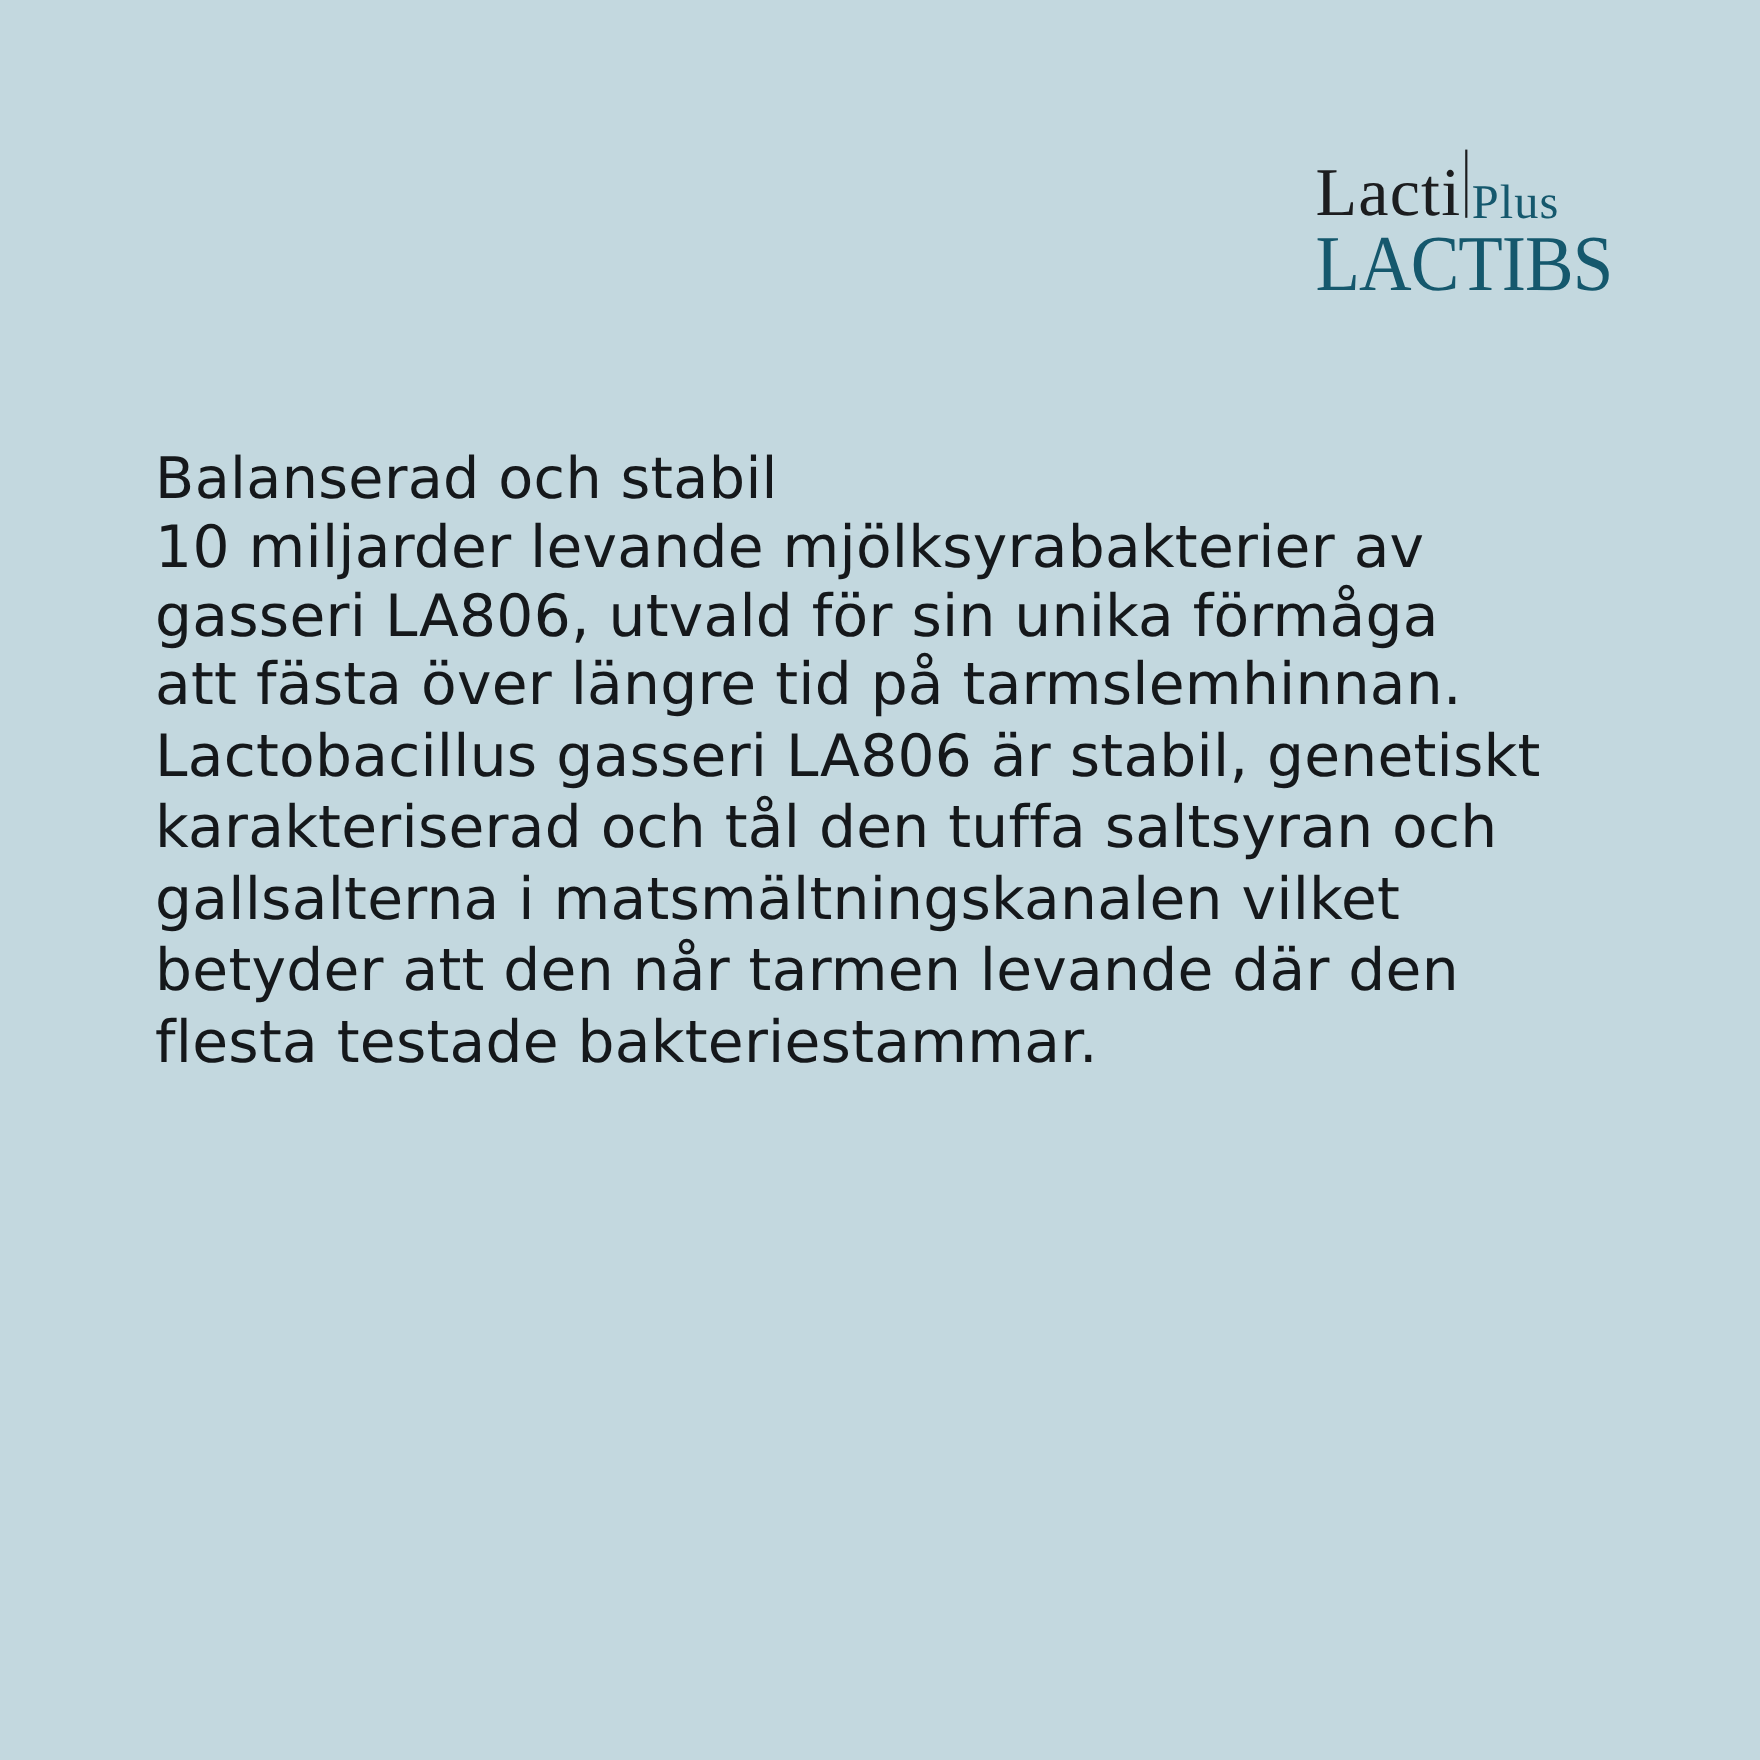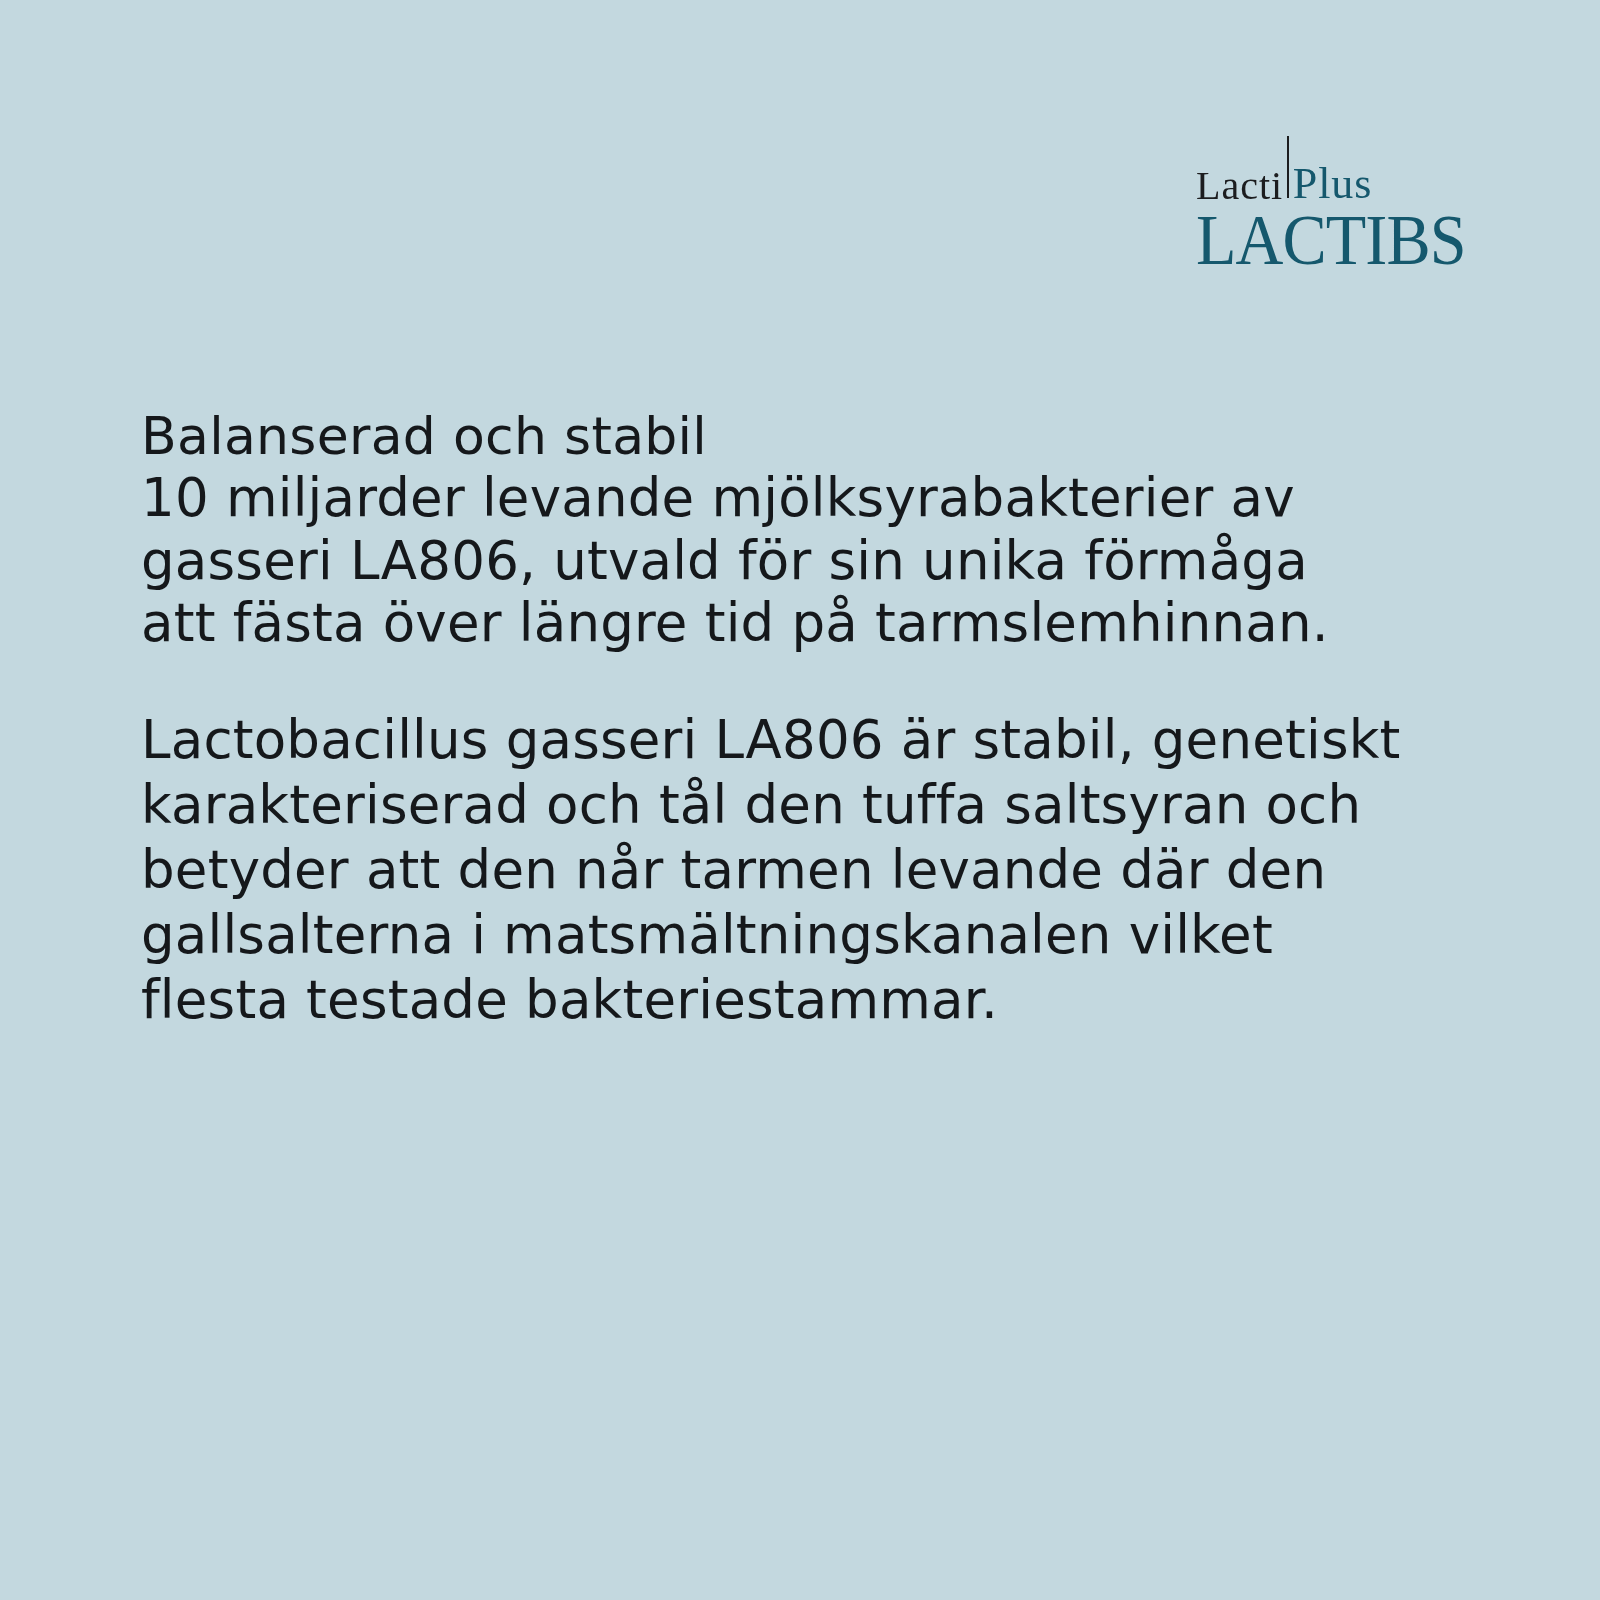--- a/index.html
+++ b/index.html
@@ -21,21 +21,21 @@
     width: 300px;
     font-family: "Liberation Serif", "DejaVu Serif", serif;
   }
   .logo-row1 {
     display: flex;
     align-items: flex-end;
     height: 70px;
     line-height: 1;
   }
   .logo-lacti {
-    font-size: 40px;
+    font-size: 62px;
     color: #1c1d1f;
     letter-spacing: 1px;
   }
   .logo-divider {
     display: inline-block;
     width: 1.5px;
     height: 62px;
     background: #1c1d1f;
     margin: 0 4px 8px 4px;
   }
@@ -76,21 +76,20 @@
     line-height: 62.5px;
     margin: 0;
     letter-spacing: 0.2px;
     color: #15181b;
   }
   .para .line {
     display: block;
     white-space: nowrap;
   }
   .para2 {
-    margin-top: 52px;
     line-height: 65px;
   }
 </style>
 </head>
 <body>
 
 <div class="logo">
   <div class="logo-row1">
     <span class="logo-lacti">Lacti</span>
     <span class="logo-divider"></span>
@@ -102,17 +101,17 @@
 <div class="content">
   <h1 class="heading">Balanserad och stabil</h1>
   <p class="para para1">
     <span class="line">10 miljarder levande mjölksyrabakterier av</span>
     <span class="line">gasseri LA806, utvald för sin unika förmåga</span>
     <span class="line">att fästa över längre tid på tarmslemhinnan.</span>
   </p>
   <p class="para para2">
     <span class="line">Lactobacillus gasseri LA806 är stabil, genetiskt</span>
     <span class="line">karakteriserad och tål den tuffa saltsyran och</span>
+    <span class="line">gallsalterna i matsmältningskanalen vilket</span>
     <span class="line">betyder att den når tarmen levande där den</span>
-    <span class="line">gallsalterna i matsmältningskanalen vilket</span>
     <span class="line">flesta testade bakteriestammar.</span>
   </p>
 </div>
 
 </body></html>

